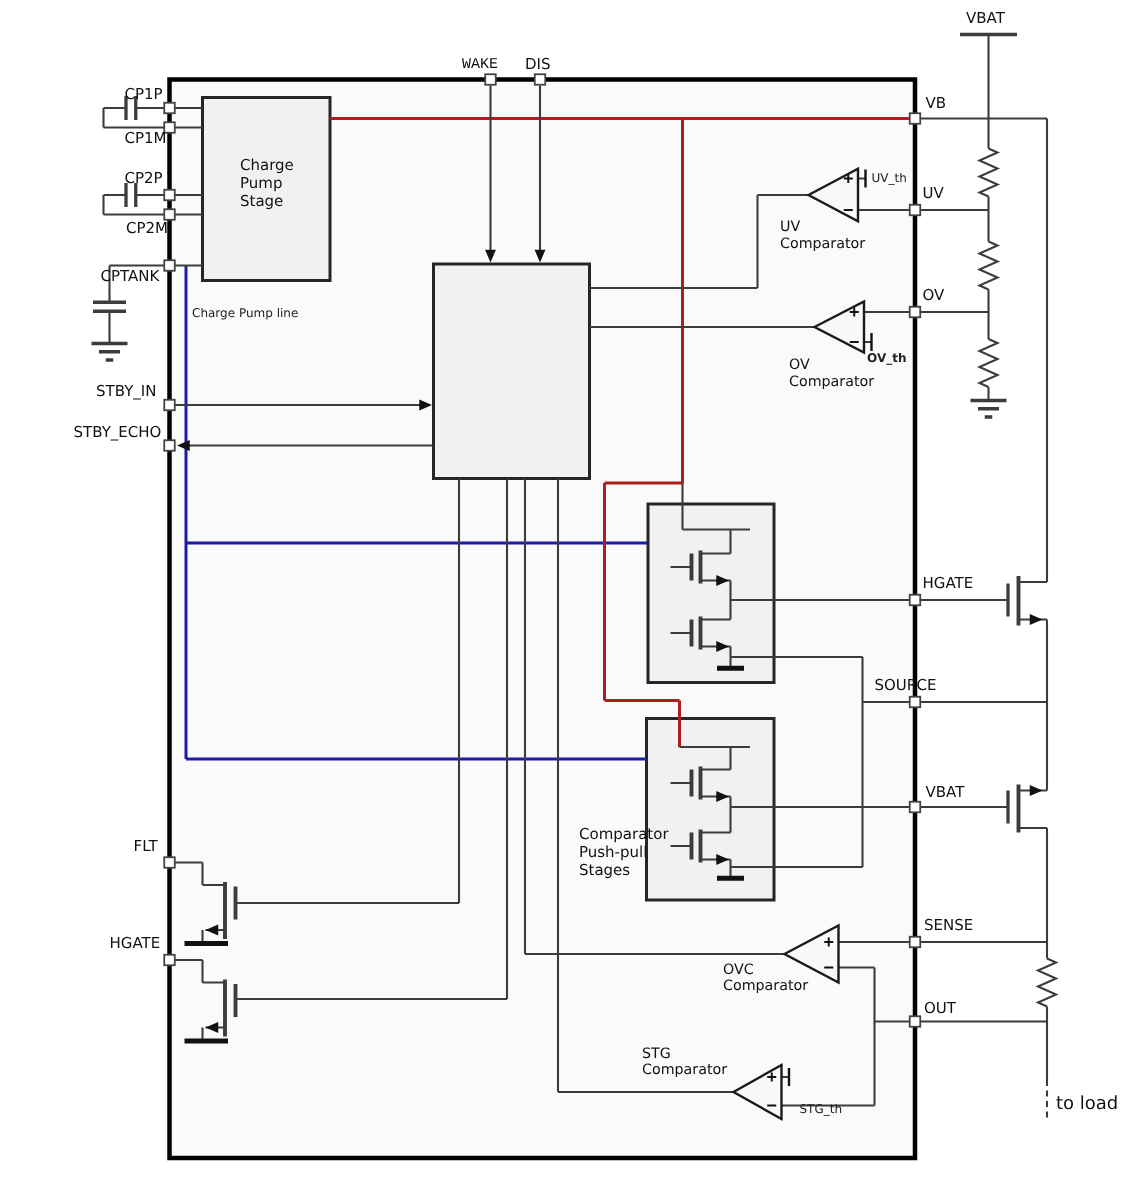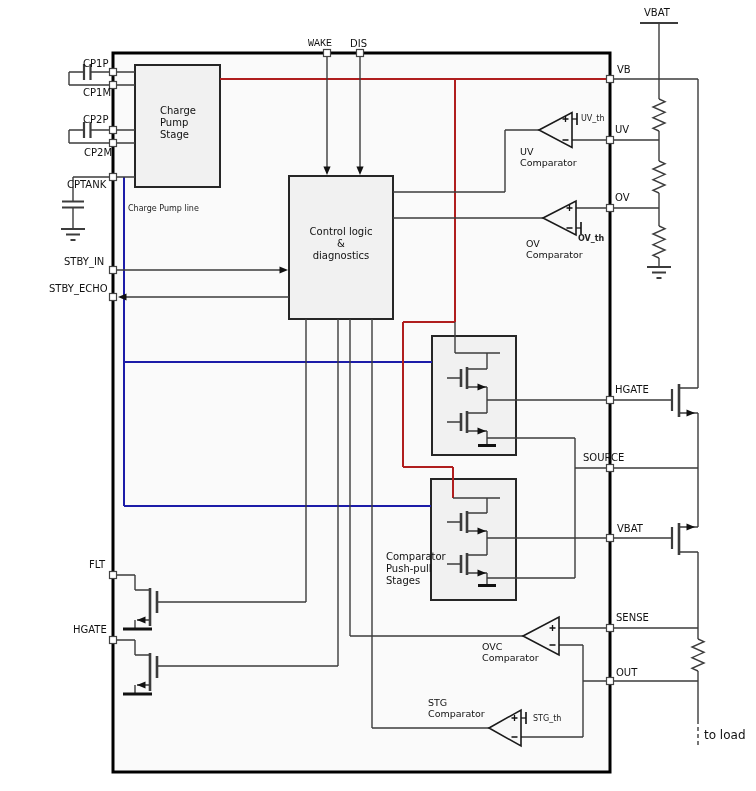--- a/index.html
+++ b/index.html
@@ -150,33 +150,30 @@
   <span class="lbl" style="left:615px;top:192px;">OV</span>
   <span class="lbl" style="left:615px;top:384px;">HGATE</span>
   <span class="lbl" style="left:583px;top:452px;">SOURCE</span>
   <span class="lbl" style="left:617px;top:523px;">VBAT</span>
   <span class="lbl" style="left:616px;top:612px;">SENSE</span>
   <span class="lbl" style="left:616px;top:667px;">OUT</span>
 
   <span class="lbl" style="left:160px;top:105px;">Charge
 Pump
 Stage</span>
-  <span class="lbl center" style="left:289px;top:226px;width:104px;">Control logic
-&amp;
-diagnostics</span>
   <span class="lbl" style="left:386px;top:551px;">Comparator
 Push-pull
 Stages</span>
   <span class="lbl s8" style="left:128px;top:203px;">Charge Pump line</span>
 
   <span class="lbl s9" style="left:520px;top:146px;">UV
 Comparator</span>
   <span class="lbl s9" style="left:526px;top:238px;">OV
 Comparator</span>
   <span class="lbl s9" style="left:482px;top:641px;">OVC
 Comparator</span>
   <span class="lbl s9" style="left:428px;top:697px;">STG
 Comparator</span>
   <span class="lbl s8" style="left:581px;top:113px;">UV_th</span>
   <span class="lbl s8" style="left:578px;top:233px;font-weight:bold;">OV_th</span>
-  <span class="lbl s8" style="left:533px;top:713px;">STG_th</span>
+  <span class="lbl s8" style="left:533px;top:734px;">STG_th</span>
   <span class="lbl s12" style="left:704px;top:729px;">to load</span>
 </div>
 
 </body></html>

